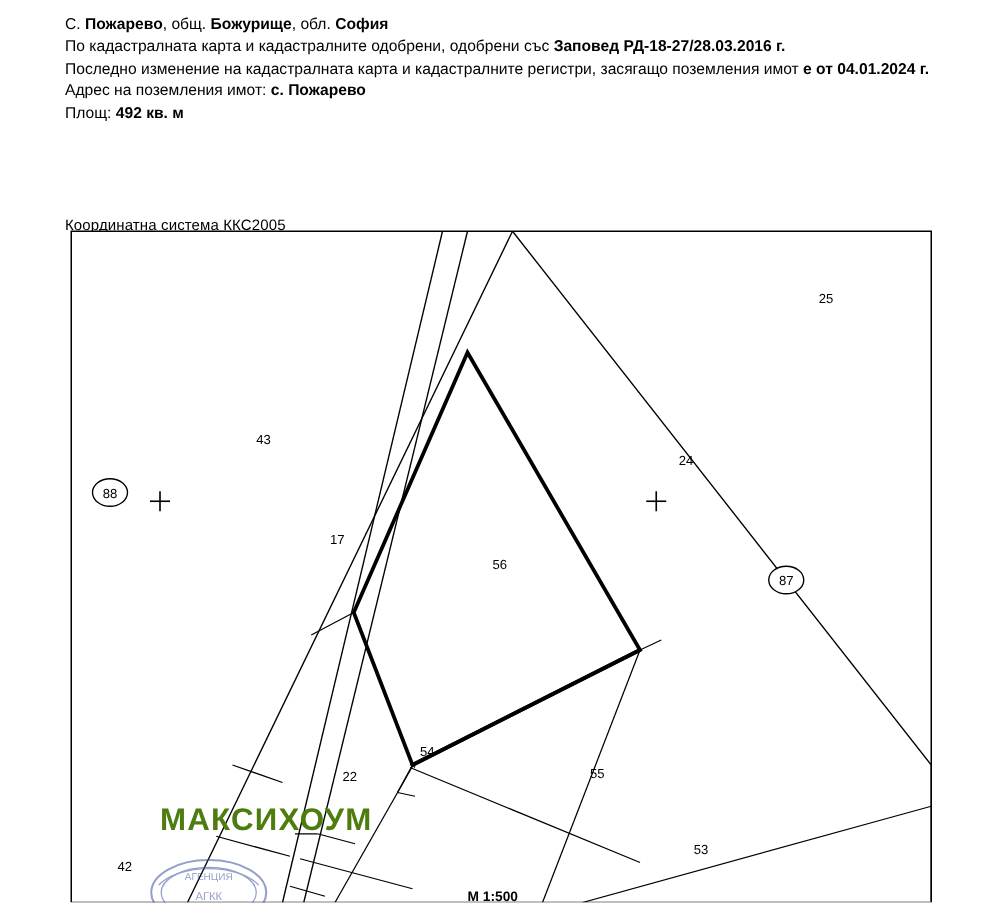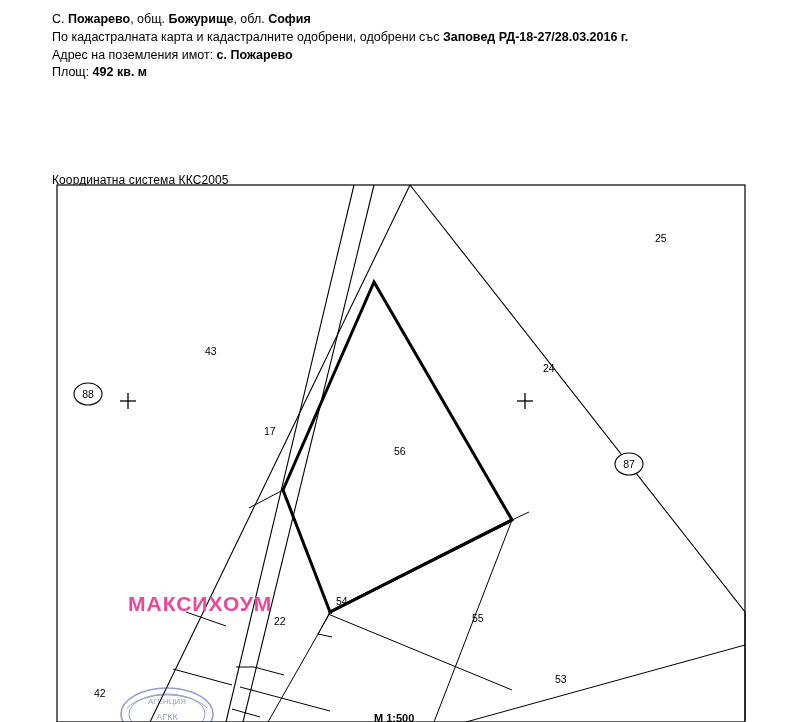--- a/index.html
+++ b/index.html
@@ -48,24 +48,24 @@
     top: 182px;
     width: 800px;
     height: 540px;
   }
   svg.map {
     display: block;
   }
   .wm {
     position: absolute;
     left: 128px;
-    top: 592px;
-    font-size: 21px;
+    top: 642px;
+    font-size: 25px;
     font-weight: bold;
-    color: #ec4899;
+    color: #4d7c0f;
     letter-spacing: 1px;
     font-family: "Liberation Sans", sans-serif;
   }
   .stamp {
     position: absolute;
     left: 113px;
     top: 680px;
     width: 108px;
     height: 60px;
     overflow: hidden;
@@ -88,20 +88,23 @@
 <body>
 
 <div class="page">
 
   <div class="header">
     <div class="line hdr-sub">
       <span>С. </span><span class="b">Пожарево</span><span>, общ. </span><span class="b">Божурище</span><span>, обл. </span><span class="b">София</span>
     </div>
     <div class="line">
       <span>По кадастралната карта и кадастралните одобрени, одобрени със </span><span class="b">Заповед РД-18-27/28.03.2016 г.</span>
+    </div>
+    <div class="line">
+      <span>Последно изменение на кадастралната карта и кадастралните регистри, засягащо поземления имот </span><span class="b">е от 04.01.2024 г.</span>
     </div>
     <div class="line">
       <span>Адрес на поземления имот: </span><span class="b">с. Пожарево</span>
     </div>
     <div class="line">
       <span>Площ: </span><span class="b">492 кв. м</span>
     </div>
   </div>
 
   <div class="coord-sys">Координатна система ККС2005</div>

